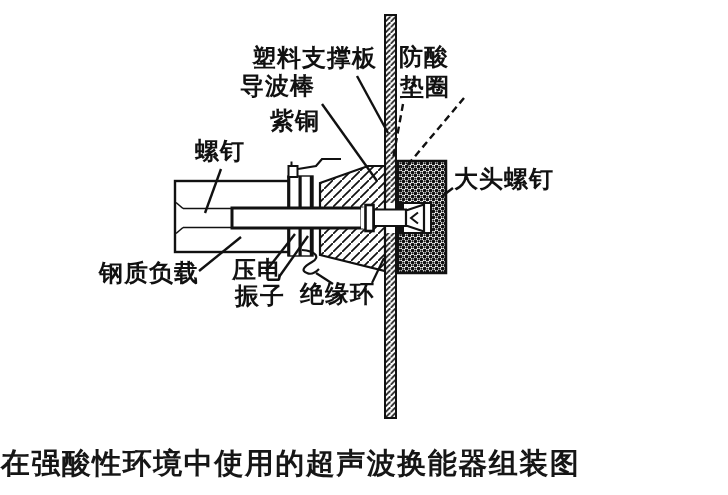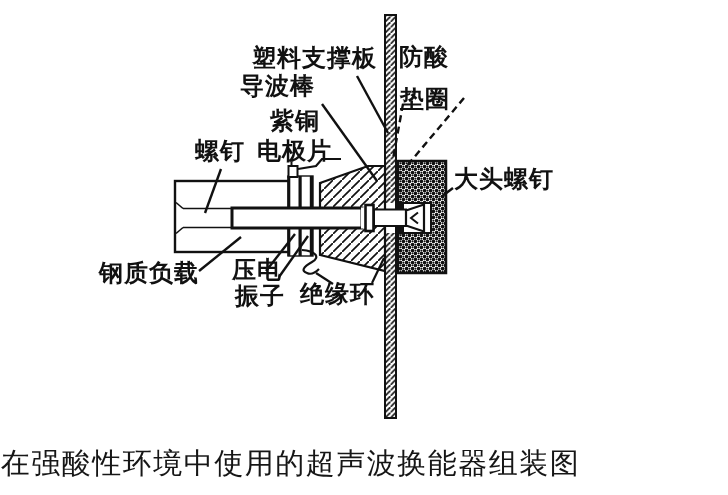--- a/index.html
+++ b/index.html
@@ -2,21 +2,21 @@
 <html><head>
 <meta charset="utf-8">
 <style>
   html,body{margin:0;padding:0;background:#ffffff;}
   #page{position:relative;width:728px;height:495px;background:#ffffff;overflow:hidden;
         font-family:"DejaVu Sans","Liberation Sans",sans-serif;}
   #lineart{position:absolute;left:0;top:0;}
   .lbl{position:absolute;color:#111;font-weight:bold;font-size:24px;line-height:1.05;
        letter-spacing:1px;white-space:nowrap;}
   .caption{position:absolute;left:0;top:444px;width:581px;text-align:center;color:#161616;
-       font-family:"DejaVu Serif","Liberation Serif",serif;font-weight:normal;
+       font-family:"DejaVu Serif","Liberation Serif",serif;font-weight:bold;
        font-size:29px;letter-spacing:1.5px;white-space:nowrap;}
 </style>
 </head>
 <body>
 
 <div id="page">
 
   <svg id="lineart" width="728" height="495" viewBox="0 0 728 495">
     <defs>
       <pattern id="hatch" patternUnits="userSpaceOnUse" width="9" height="9">
@@ -84,25 +84,24 @@
     <line x1="266" y1="271" x2="295" y2="234" stroke="#111" stroke-width="2.4"></line>
     <line x1="279" y1="277" x2="308" y2="236" stroke="#111" stroke-width="2.4"></line>
     <path d="M302,250 C315,251 321,257 312,262 C303,267 301,271 307,273 C311,275 316,272 319,269" fill="none" stroke="#111" stroke-width="2.2"></path>
     <line x1="316" y1="273" x2="333" y2="284" stroke="#111" stroke-width="2.2"></line>
     <line x1="372" y1="283" x2="384" y2="258" stroke="#111" stroke-width="2.2"></line>
     <line x1="453" y1="188" x2="441" y2="197" stroke="#111" stroke-width="2.4"></line>
   </svg>
 
   <div class="lbl" style="left:252px;top:46px;">塑料支撑板</div>
   <div class="lbl" style="left:399px;top:45px;">防酸</div>
-  <div class="lbl" style="left:400px;top:87px;">垫圈</div>
+  <div class="lbl" style="left:400px;top:75px;">垫圈</div>
   <div class="lbl" style="left:240px;top:75px;font-family:Liberation Mono, monospace;">导波棒</div>
   <div class="lbl" style="left:270px;top:109px;">紫铜</div>
   <div class="lbl" style="left:195px;top:139px;">螺钉</div>
-  <div class="lbl" style="left:257px;top:139px;">电极片</div>
   <div class="lbl" style="left:454px;top:167px;font-family:Liberation Serif, serif;">大头螺钉</div>
   <div class="lbl" style="left:99px;top:261px;">钢质负载</div>
   <div class="lbl" style="left:232px;top:258px;">压电</div>
   <div class="lbl" style="left:235px;top:284px;">振子</div>
   <div class="lbl" style="left:300px;top:282px;">绝缘环</div>
 
   <div class="caption">在强酸性环境中使用的超声波换能器组装图</div>
 </div>
 
 </body></html>

